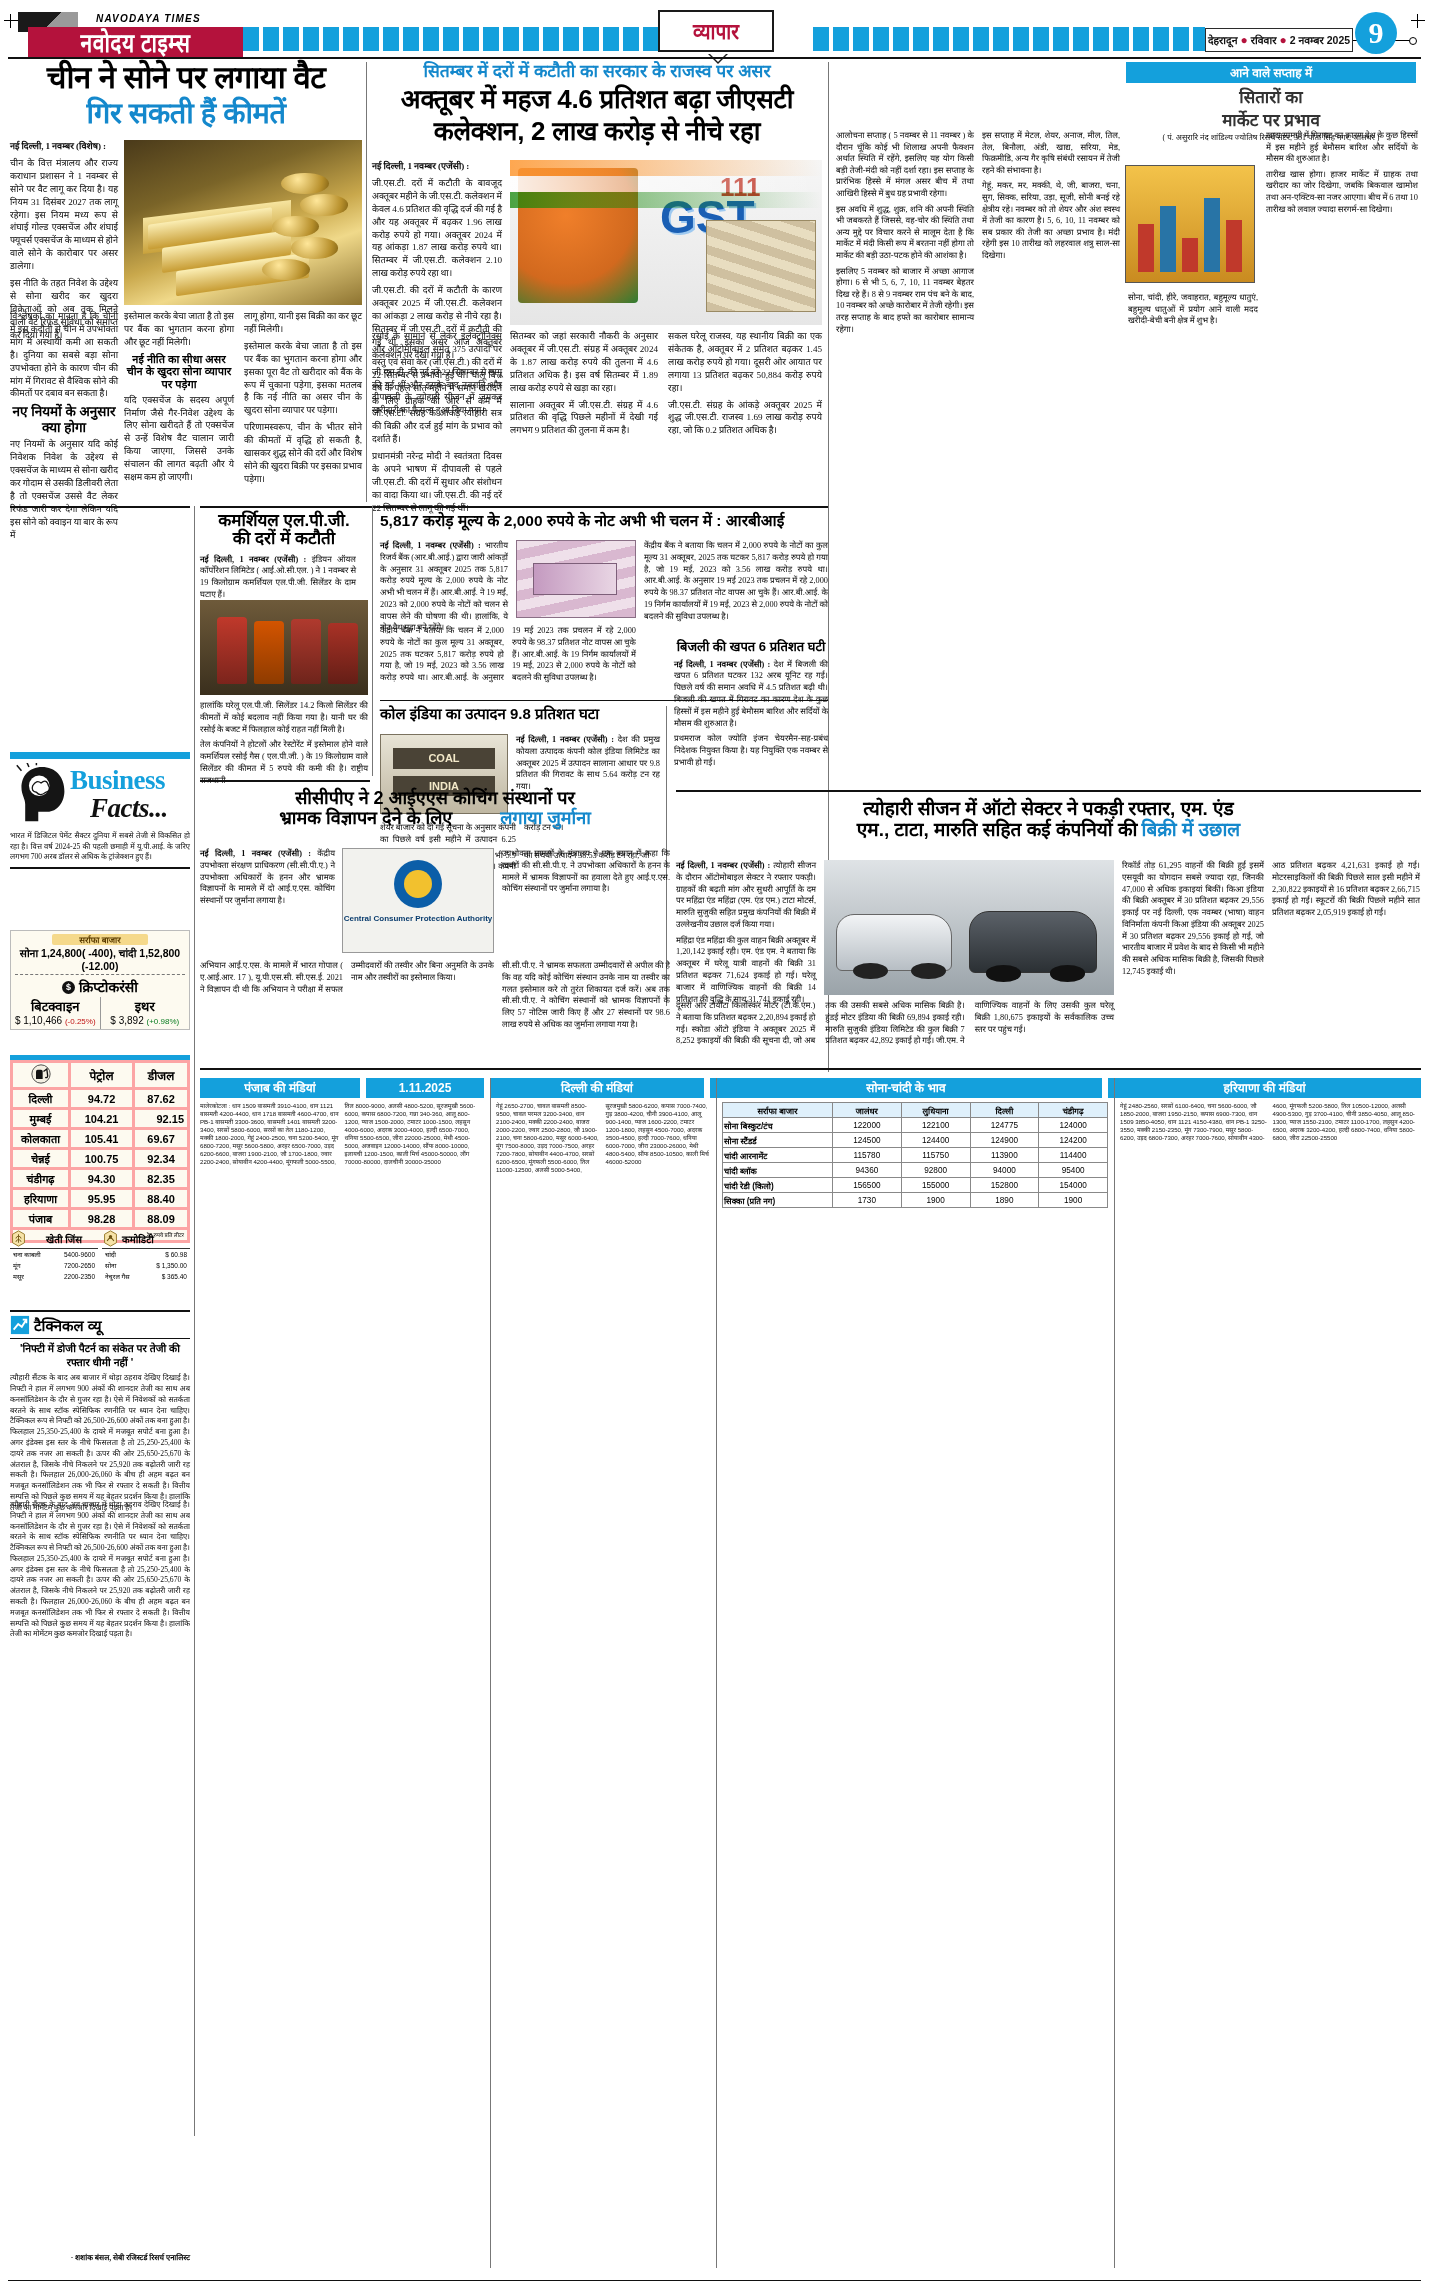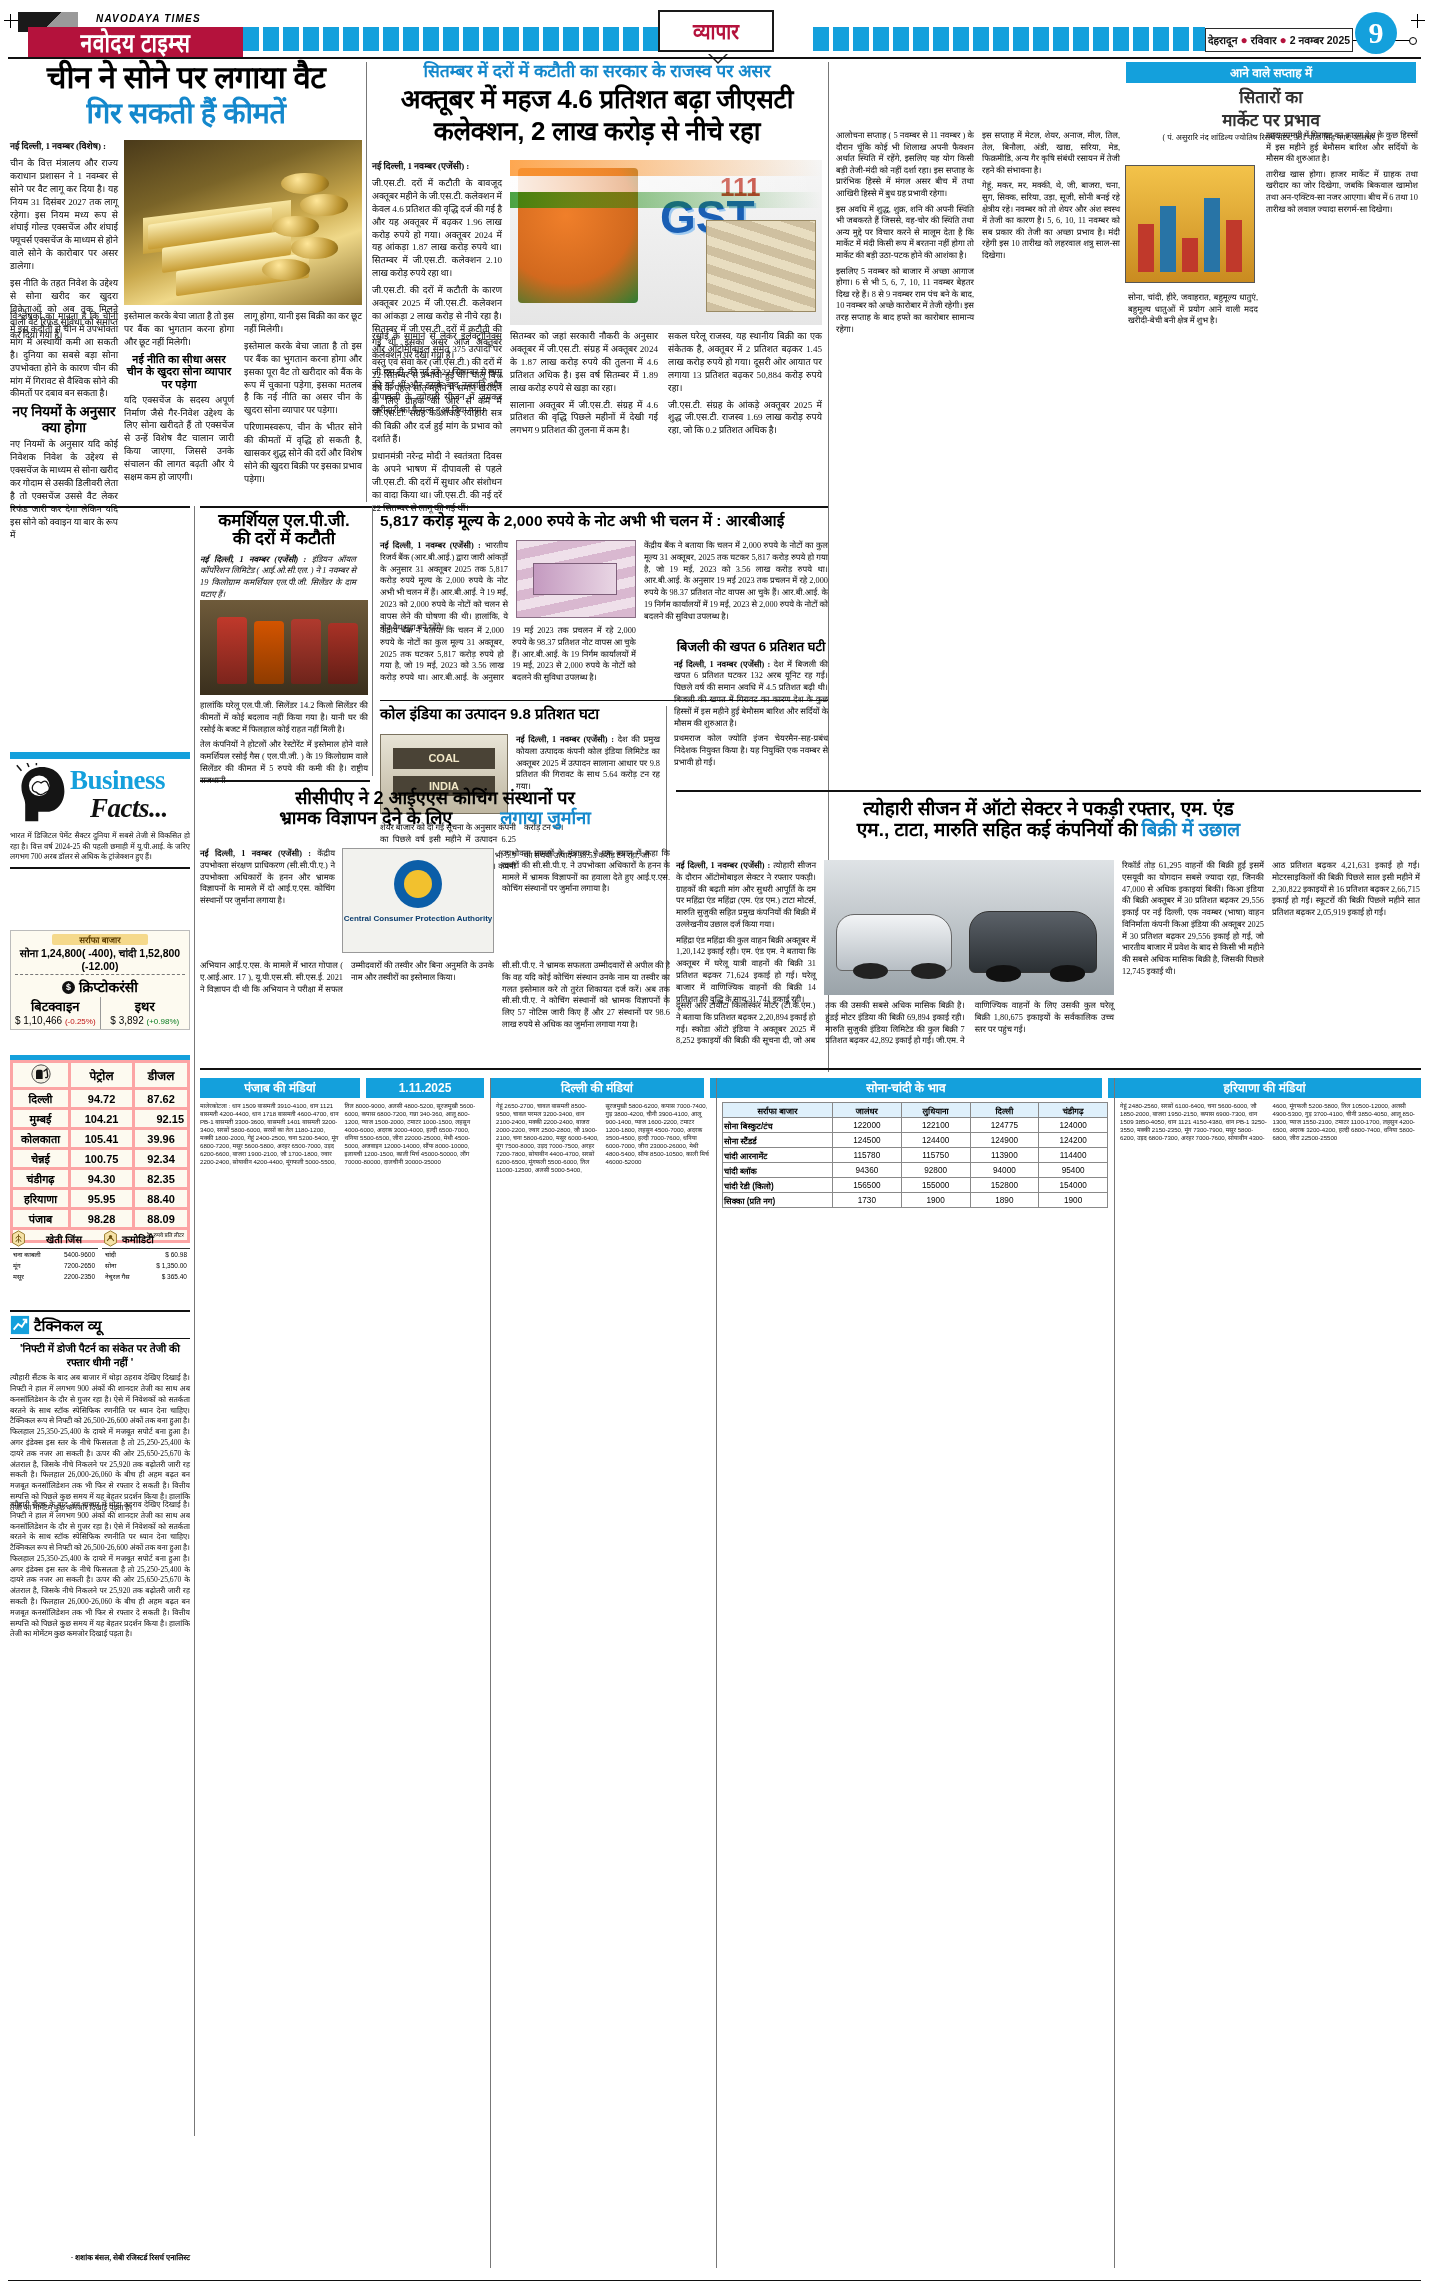--- a/index.html
+++ b/index.html
@@ -433,21 +433,21 @@
         <td style="font-size:11px;font-weight:bold;">87.62</td>
       </tr>
       <tr>
         <td style="font-size:11px;font-weight:bold;">मुम्बई</td>
         <td style="font-size:11px;font-weight:bold;">104.21</td>
         <td style="font-size:11px;font-weight:bold;text-align:right;">92.15</td>
       </tr>
       <tr>
         <td style="font-size:11px;font-weight:bold;">कोलकाता</td>
         <td style="font-size:11px;font-weight:bold;">105.41</td>
-        <td style="font-size:11px;font-weight:bold;">39.96</td>
+        <td style="font-size:11px;font-weight:bold;">69.67</td>
       </tr>
       <tr>
         <td style="font-size:11px;font-weight:bold;">चेन्नई</td>
         <td style="font-size:11px;font-weight:bold;">100.75</td>
         <td style="font-size:11px;font-weight:bold;">92.34</td>
       </tr>
       <tr>
         <td style="font-size:11px;font-weight:bold;">चंडीगढ़</td>
         <td style="font-size:11px;font-weight:bold;">94.30</td>
         <td style="font-size:11px;font-weight:bold;">82.35</td>
@@ -538,21 +538,21 @@
     <p class="body-txt" style="margin:4px 0 0 0;font-size:7.6px;">त्यौहारी सैंटक के बाद अब बाजार में थोड़ा ठहराव देखिए दिखाई है। निफ्टी ने हाल में लगभग 900 अंकों की शानदार तेजी का साथ अब कनसॉलिडेशन के दौर से गुजर रहा है। ऐसे में निवेशकों को सतर्कता बरतने के साथ स्टॉक स्पेसिफिक रणनीति पर ध्यान देना चाहिए। टैक्निकल रूप से निफ्टी को 26,500-26,600 अंकों तक बना हुआ है। फिलहाल 25,350-25,400 के दायरे में मजबूत सपोर्ट बना हुआ है। अगर इंडेक्स इस स्तर के नीचे फिसलता है तो 25,250-25,400 के दायरे तक नजर आ सकती है। ऊपर की ओर 25,650-25,670 के अंतराल है, जिसके नीचे निकलने पर 25,920 तक बढ़ोतरी जारी रह सकती है। फिलहाल 26,000-26,060 के बीच ही अहम बढ़त बन मजबूत कनसॉलिडेशन तक भी फिर से रफ्तार दे सकती है। वित्तीय सम्पत्ति को पिछले कुछ समय में यह बेहतर प्रदर्शन किया है। हालांकि तेजी का मोमेंटम कुछ कमजोर दिखाई पड़ता है।</p>
   </div>
 
   <div class="col-sep" style="left:194px;top:506px;height:1630px;"></div>
 
   <div class="rule-h thick" style="position:absolute;left:200px;top:506px;width:628px;"></div>
 
   <div style="position:absolute;left:200px;top:512px;width:168px;">
     <div class="hl-black" style="font-size:17px;text-align:center;">कमर्शियल एल.पी.जी.</div>
     <div class="hl-black" style="font-size:17px;text-align:center;">की दरों में कटौती</div>
-    <p class="body-txt" style="margin:6px 12px 4px 0;font-size:8.3px;font-style:italic;"><b>नई दिल्ली, 1 नवम्बर (एजेंसी) :</b> <span>इंडियन ऑयल कॉर्पोरेशन लिमिटेड ( आई.ओ.सी.एल. ) ने 1 नवम्बर से 19 किलोग्राम कमर्शियल एल.पी.जी. सिलेंडर के दाम घटाए हैं।</span></p>
+    <p class="body-txt" style="margin:6px 12px 4px 0;font-size:8.3px;"><b>नई दिल्ली, 1 नवम्बर (एजेंसी) :</b> <span>इंडियन ऑयल कॉर्पोरेशन लिमिटेड ( आई.ओ.सी.एल. ) ने 1 नवम्बर से 19 किलोग्राम कमर्शियल एल.पी.जी. सिलेंडर के दाम घटाए हैं।</span></p>
   </div>
 
   <div style="position:absolute;left:200px;top:600px;width:168px;height:95px;" class="photo">
     <div style="position:absolute;inset:0;background:linear-gradient(180deg,#6e5a3a,#3a2f1d);"></div>
     <div style="position:absolute;left:10%;top:18%;width:18%;height:70%;background:linear-gradient(180deg,#c0392b,#7b241c);border-radius:4px 4px 2px 2px;"></div>
     <div style="position:absolute;left:32%;top:22%;width:18%;height:66%;background:linear-gradient(180deg,#d35400,#8e3b00);border-radius:4px 4px 2px 2px;"></div>
     <div style="position:absolute;left:54%;top:20%;width:18%;height:68%;background:linear-gradient(180deg,#b03a2e,#6e241b);border-radius:4px 4px 2px 2px;"></div>
     <div style="position:absolute;left:76%;top:24%;width:18%;height:64%;background:linear-gradient(180deg,#a93226,#641e16);border-radius:4px 4px 2px 2px;"></div>
   </div>
 

